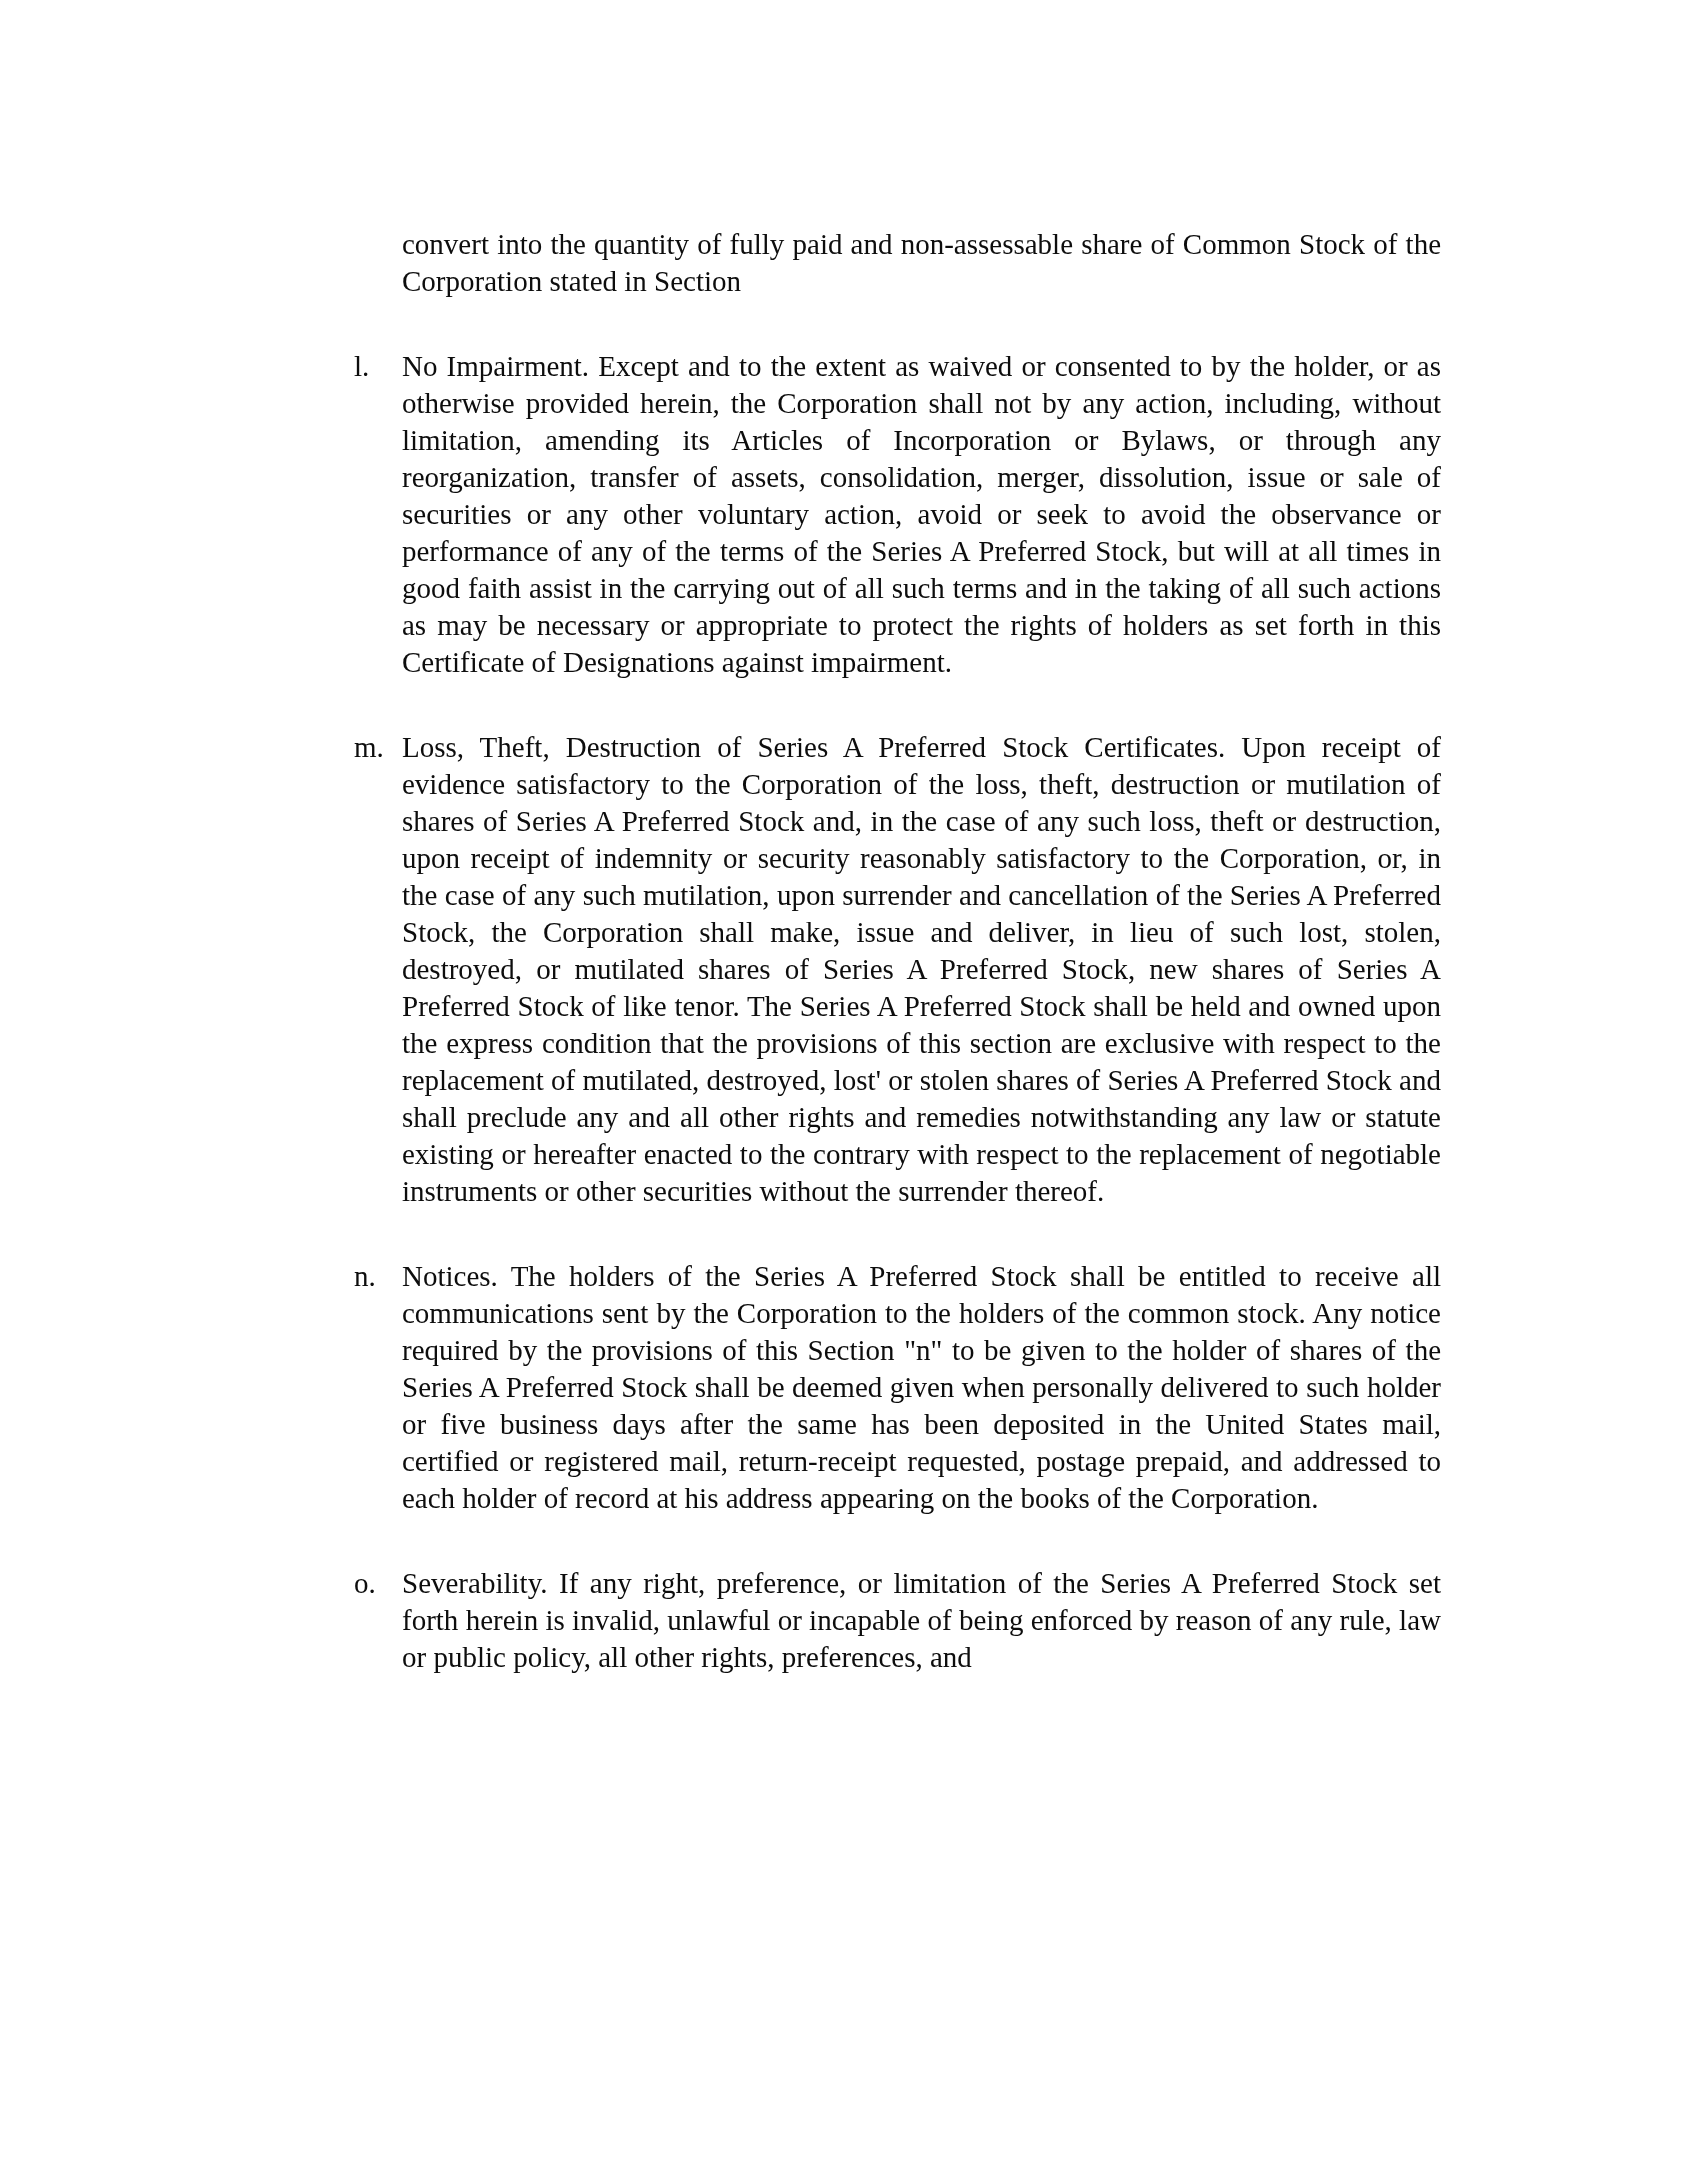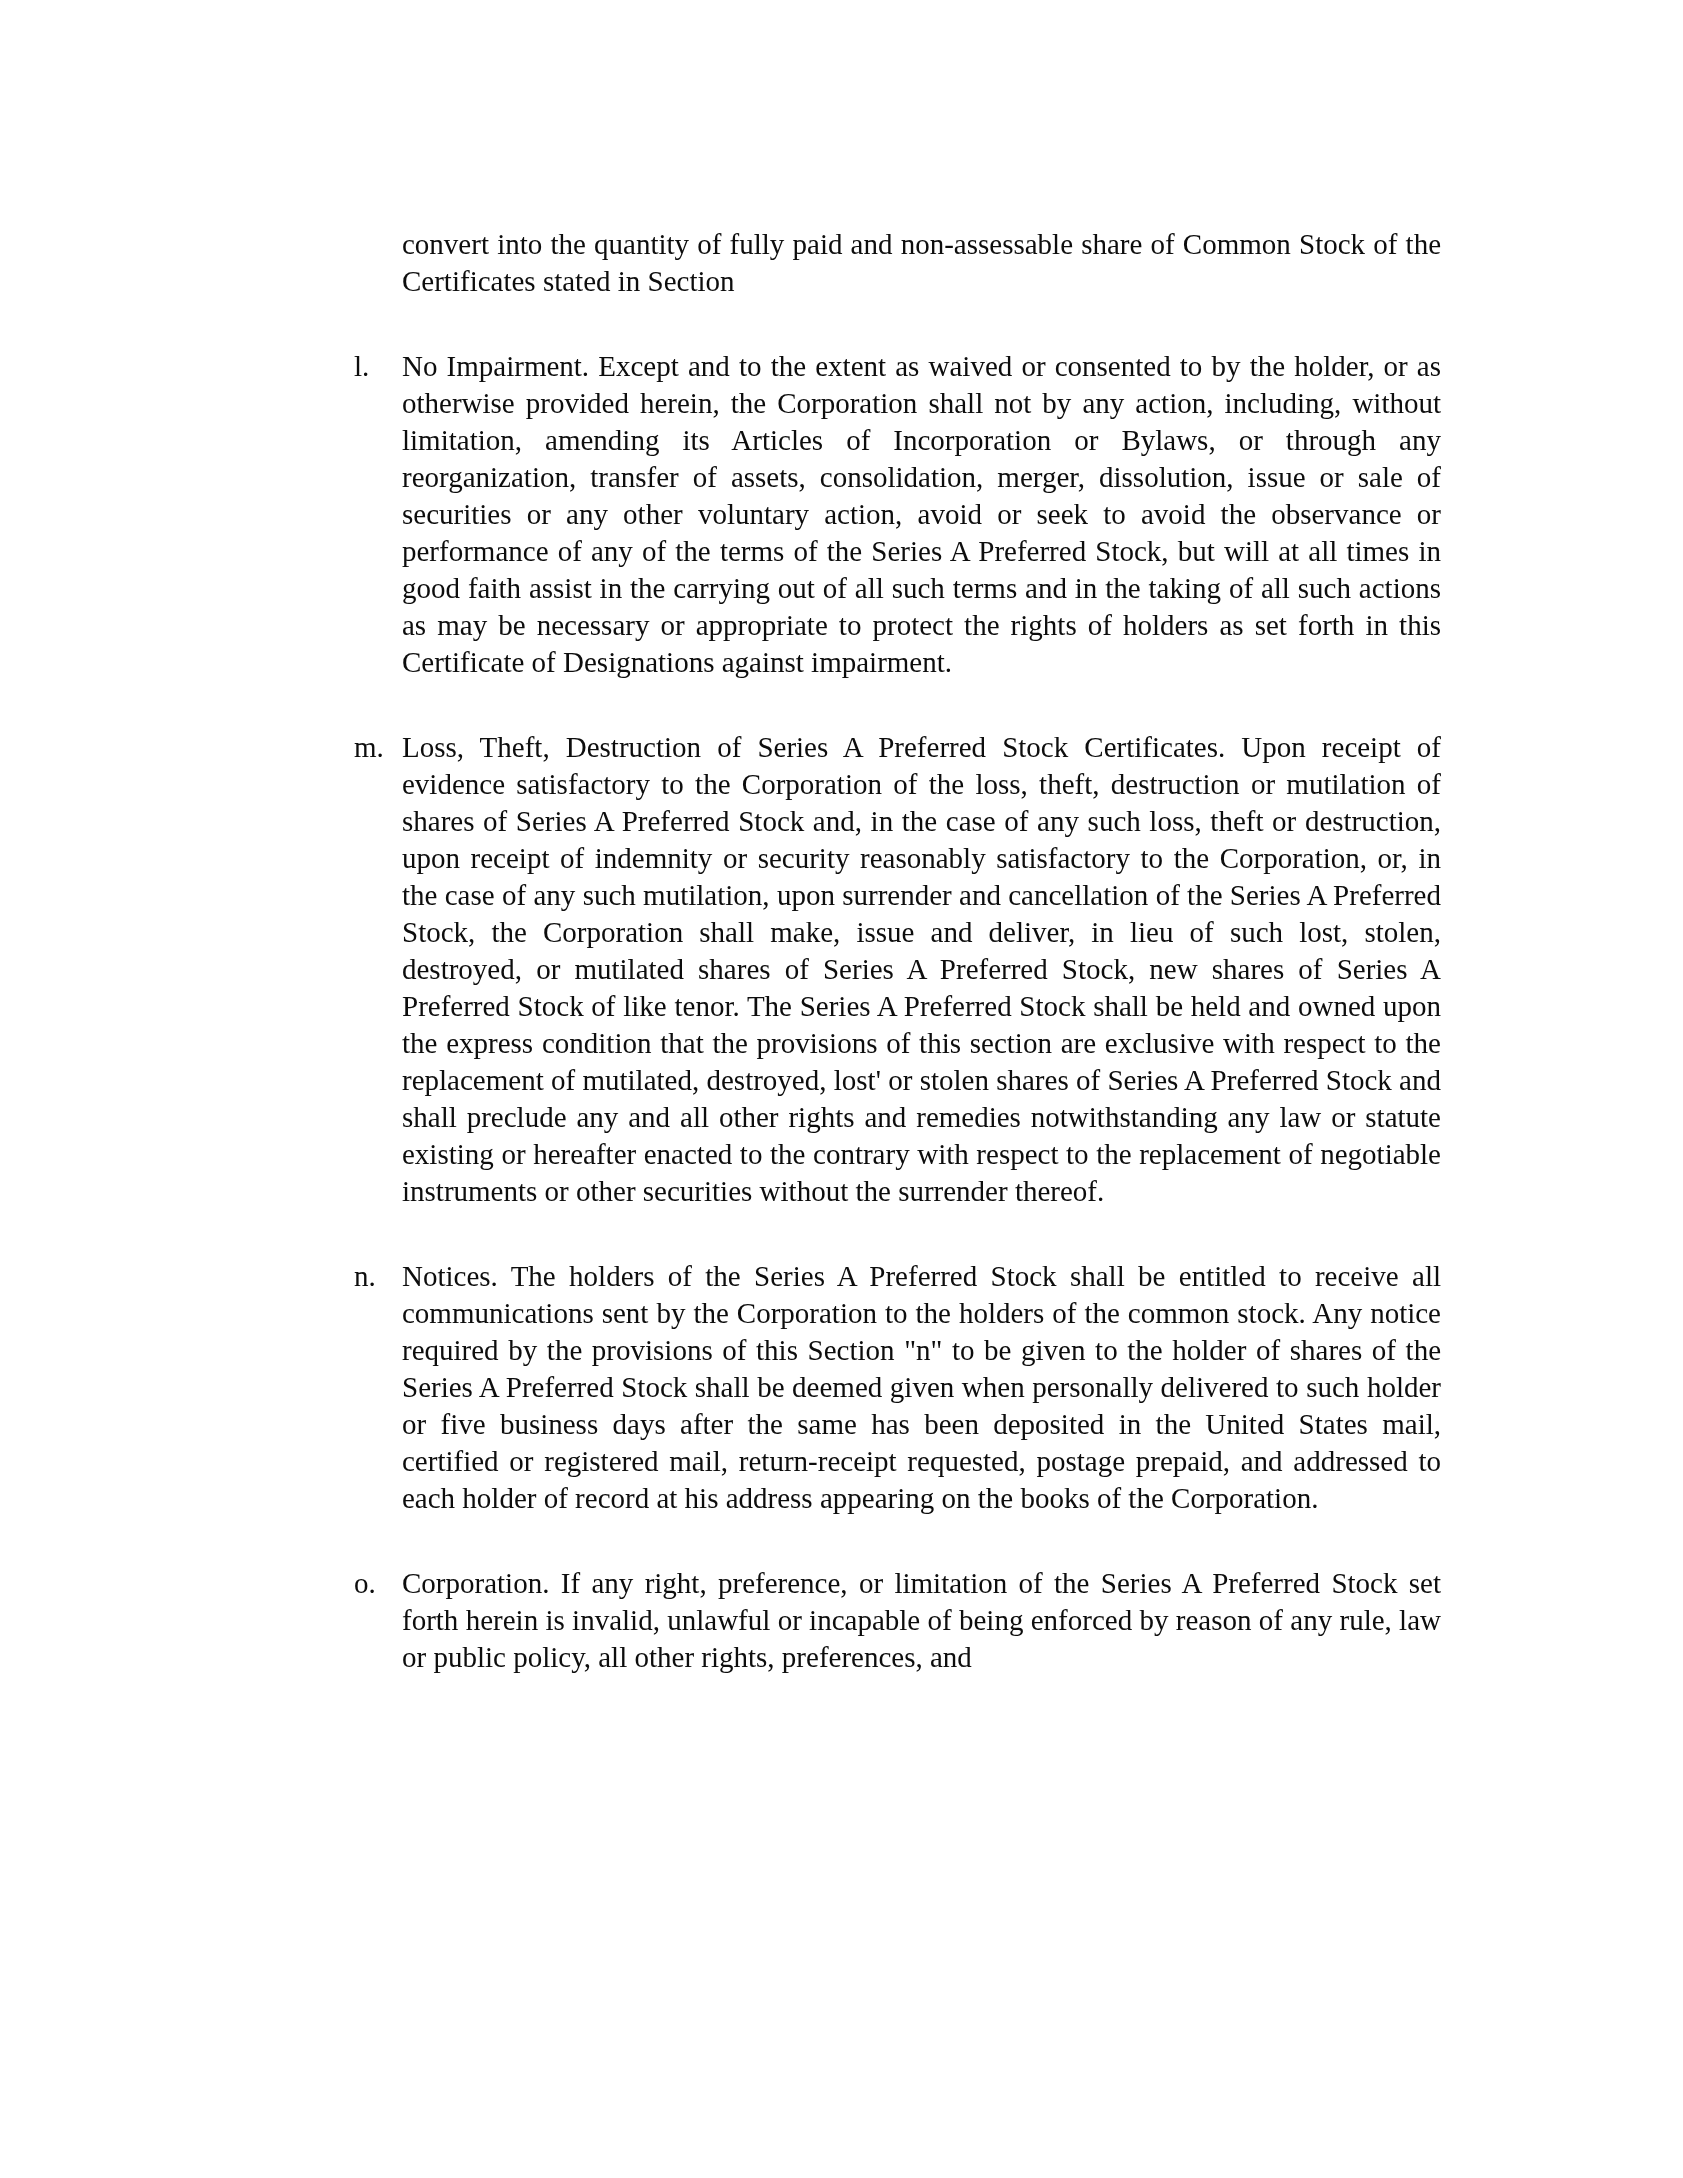--- a/index.html
+++ b/index.html
@@ -47,38 +47,38 @@
     text-justify: inter-word;
   }
 </style>
 </head>
 <body>
 
 <div class="page">
   <div class="content">
 
     <div class="block continuation">
-      <p class="body justify">convert into the quantity of fully paid and non-assessable share of Common Stock of the Certificates stated in Section</p>
+      <p class="body justify">convert into the quantity of fully paid and non-assessable share of Common Stock of the Corporation stated in Section</p>
     </div>
 
     <div class="block item">
       <span class="letter">l.</span>
       <p class="body justify">No Impairment. Except and to the extent as waived or consented to by the holder, or as otherwise provided herein, the Corporation shall not by any action, including, without limitation, amending its Articles of Incorporation or Bylaws, or through any reorganization, transfer of assets, consolidation, merger, dissolution, issue or sale of securities or any other voluntary action, avoid or seek to avoid the observance or performance of any of the terms of the Series A Preferred Stock, but will at all times in good faith assist in the carrying out of all such terms and in the taking of all such actions as may be necessary or appropriate to protect the rights of holders as set forth in this Certificate of Designations against impairment.</p>
     </div>
 
     <div class="block item">
       <span class="letter">m.</span>
       <p class="body justify">Loss, Theft, Destruction of Series A Preferred Stock Certificates. Upon receipt of evidence satisfactory to the Corporation of the loss, theft, destruction or mutilation of shares of Series A Preferred Stock and, in the case of any such loss, theft or destruction, upon receipt of indemnity or security reasonably satisfactory to the Corporation, or, in the case of any such mutilation, upon surrender and cancellation of the Series A Preferred Stock, the Corporation shall make, issue and deliver, in lieu of such lost, stolen, destroyed, or mutilated shares of Series A Preferred Stock, new shares of Series A Preferred Stock of like tenor. The Series A Preferred Stock shall be held and owned upon the express condition that the provisions of this section are exclusive with respect to the replacement of mutilated, destroyed, lost' or stolen shares of Series A Preferred Stock and shall preclude any and all other rights and remedies notwithstanding any law or statute existing or hereafter enacted to the contrary with respect to the replacement of negotiable instruments or other securities without the surrender thereof.</p>
     </div>
 
     <div class="block item">
       <span class="letter">n.</span>
       <p class="body justify">Notices. The holders of the Series A Preferred Stock shall be entitled to receive all communications sent by the Corporation to the holders of the common stock. Any notice required by the provisions of this Section "n" to be given to the holder of shares of the Series A Preferred Stock shall be deemed given when personally delivered to such holder or five business days after the same has been deposited in the United States mail, certified or registered mail, return-receipt requested, postage prepaid, and addressed to each holder of record at his address appearing on the books of the Corporation.</p>
     </div>
 
     <div class="block item">
       <span class="letter">o.</span>
-      <p class="body justify">Corporation. If any right, preference, or limitation of the Series A Preferred Stock set forth herein is invalid, unlawful or incapable of being enforced by reason of any rule, law or public policy, all other rights, preferences, and</p>
+      <p class="body justify">Severability. If any right, preference, or limitation of the Series A Preferred Stock set forth herein is invalid, unlawful or incapable of being enforced by reason of any rule, law or public policy, all other rights, preferences, and</p>
     </div>
 
   </div>
 </div>
 
 
 </body></html>

